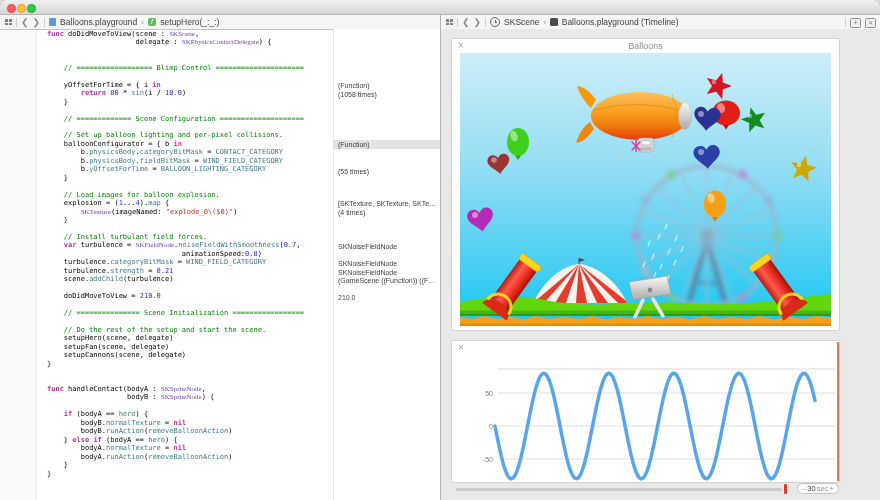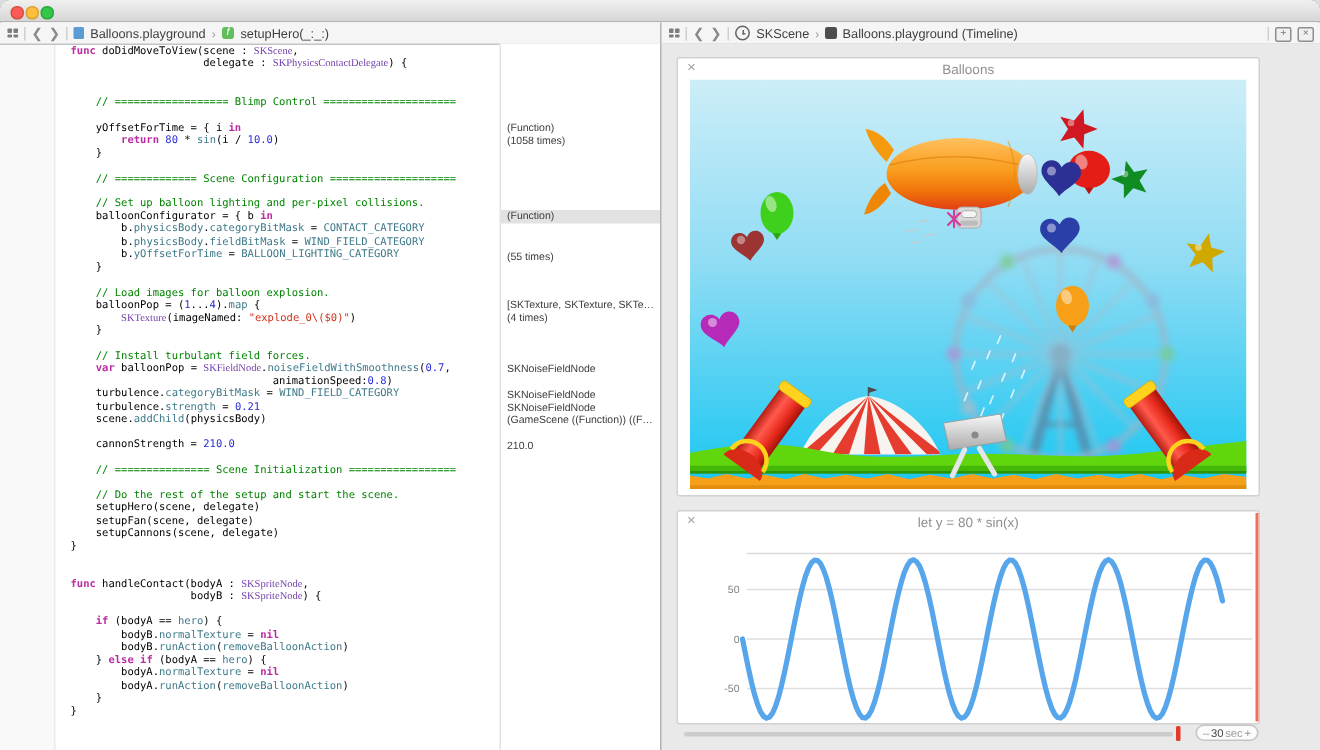--- a/index.html
+++ b/index.html
@@ -143,32 +143,32 @@
 <span class="tok-c">    // ============= Scene Configuration ====================</span>
 
 <span class="tok-c">    // Set up balloon lighting and per-pixel collisions.</span>
 <span class="tok-p">    balloonConfigurator = { b </span><span class="tok-k">in</span>
 <span class="tok-p">        b.</span><span class="tok-m">physicsBody</span><span class="tok-p">.</span><span class="tok-m">categoryBitMask</span><span class="tok-p"> = </span><span class="tok-m">CONTACT_CATEGORY</span>
 <span class="tok-p">        b.</span><span class="tok-m">physicsBody</span><span class="tok-p">.</span><span class="tok-m">fieldBitMask</span><span class="tok-p"> = </span><span class="tok-m">WIND_FIELD_CATEGORY</span>
 <span class="tok-p">        b.</span><span class="tok-m">yOffsetForTime</span><span class="tok-p"> = </span><span class="tok-m">BALLOON_LIGHTING_CATEGORY</span>
 <span class="tok-p">    }</span>
 
 <span class="tok-c">    // Load images for balloon explosion.</span>
-<span class="tok-p">    balloonPop = (</span><span class="tok-n">1</span><span class="tok-p">...</span><span class="tok-n">4</span><span class="tok-p">).</span><span class="tok-m">map</span><span class="tok-p"> {</span>
+<span class="tok-p">    explosion = (</span><span class="tok-n">1</span><span class="tok-p">...</span><span class="tok-n">4</span><span class="tok-p">).</span><span class="tok-m">map</span><span class="tok-p"> {</span>
 <span class="tok-p">        </span><span class="tok-t">SKTexture</span><span class="tok-p">(imageNamed: </span><span class="tok-s">"explode_0\($0)"</span><span class="tok-p">)</span>
 <span class="tok-p">    }</span>
 
 <span class="tok-c">    // Install turbulant field forces.</span>
-<span class="tok-p">    </span><span class="tok-k">var</span><span class="tok-p"> balloonPop = </span><span class="tok-t">SKFieldNode</span><span class="tok-p">.</span><span class="tok-m">noiseFieldWithSmoothness</span><span class="tok-p">(</span><span class="tok-n">0.7</span><span class="tok-p">,</span>
+<span class="tok-p">    </span><span class="tok-k">var</span><span class="tok-p"> turbulence = </span><span class="tok-t">SKFieldNode</span><span class="tok-p">.</span><span class="tok-m">noiseFieldWithSmoothness</span><span class="tok-p">(</span><span class="tok-n">0.7</span><span class="tok-p">,</span>
 <span class="tok-p">                                animationSpeed:</span><span class="tok-n">0.8</span><span class="tok-p">)</span>
 <span class="tok-p">    turbulence.</span><span class="tok-m">categoryBitMask</span><span class="tok-p"> = </span><span class="tok-m">WIND_FIELD_CATEGORY</span>
 <span class="tok-p">    turbulence.</span><span class="tok-m">strength</span><span class="tok-p"> = </span><span class="tok-n">0.21</span>
-<span class="tok-p">    scene.</span><span class="tok-m">addChild</span><span class="tok-p">(physicsBody)</span>
-
-<span class="tok-p">    cannonStrength = </span><span class="tok-n">210.0</span>
+<span class="tok-p">    scene.</span><span class="tok-m">addChild</span><span class="tok-p">(turbulence)</span>
+
+<span class="tok-p">    doDidMoveToView = </span><span class="tok-n">210.0</span>
 
 <span class="tok-c">    // =============== Scene Initialization =================</span>
 
 <span class="tok-c">    // Do the rest of the setup and start the scene.</span>
 <span class="tok-p">    setupHero(scene, delegate)</span>
 <span class="tok-p">    setupFan(scene, delegate)</span>
 <span class="tok-p">    setupCannons(scene, delegate)</span>
 <span class="tok-p">}</span>
 
 
@@ -393,21 +393,20 @@
           <ellipse cx="255" cy="151" rx="11" ry="13.5" fill="#f79f17"></ellipse>
           <ellipse cx="251" cy="145" rx="3.5" ry="5" fill="#ffffff" opacity="0.45" transform="rotate(-18 251 145)"></ellipse>
           <path d="M252,164 L258,164 L255,168.5 Z" fill="#d07f08"></path>
         </g>
       </svg>
     </div>
 
     <div class="card card-chart">
       <div class="card-head">
         <span class="card-close">×</span>
-        <div class="card-title">let y = 80 * sin(x)</div>
       </div>
       <div class="chart-wrap">
         <svg id="chartsvg" width="387" height="127" viewBox="0 0 387 127">
           <line x1="46" y1="14" x2="383" y2="14" stroke="#d9d9d9" stroke-width="1"></line>
           <g id="chart-grid">
               <line x1="46" x2="383" y1="38" y2="38" stroke="#dedede" stroke-width="1"></line>
               <text x="41" y="40.5" text-anchor="end" font-size="7" fill="#808080" font-family="&quot;Liberation Sans&quot;, sans-serif">50</text>
               <line x1="46" x2="383" y1="71" y2="71" stroke="#dedede" stroke-width="1"></line>
               <text x="41" y="73.5" text-anchor="end" font-size="7" fill="#808080" font-family="&quot;Liberation Sans&quot;, sans-serif">0</text>
               <line x1="46" x2="383" y1="104" y2="104" stroke="#dedede" stroke-width="1"></line>

